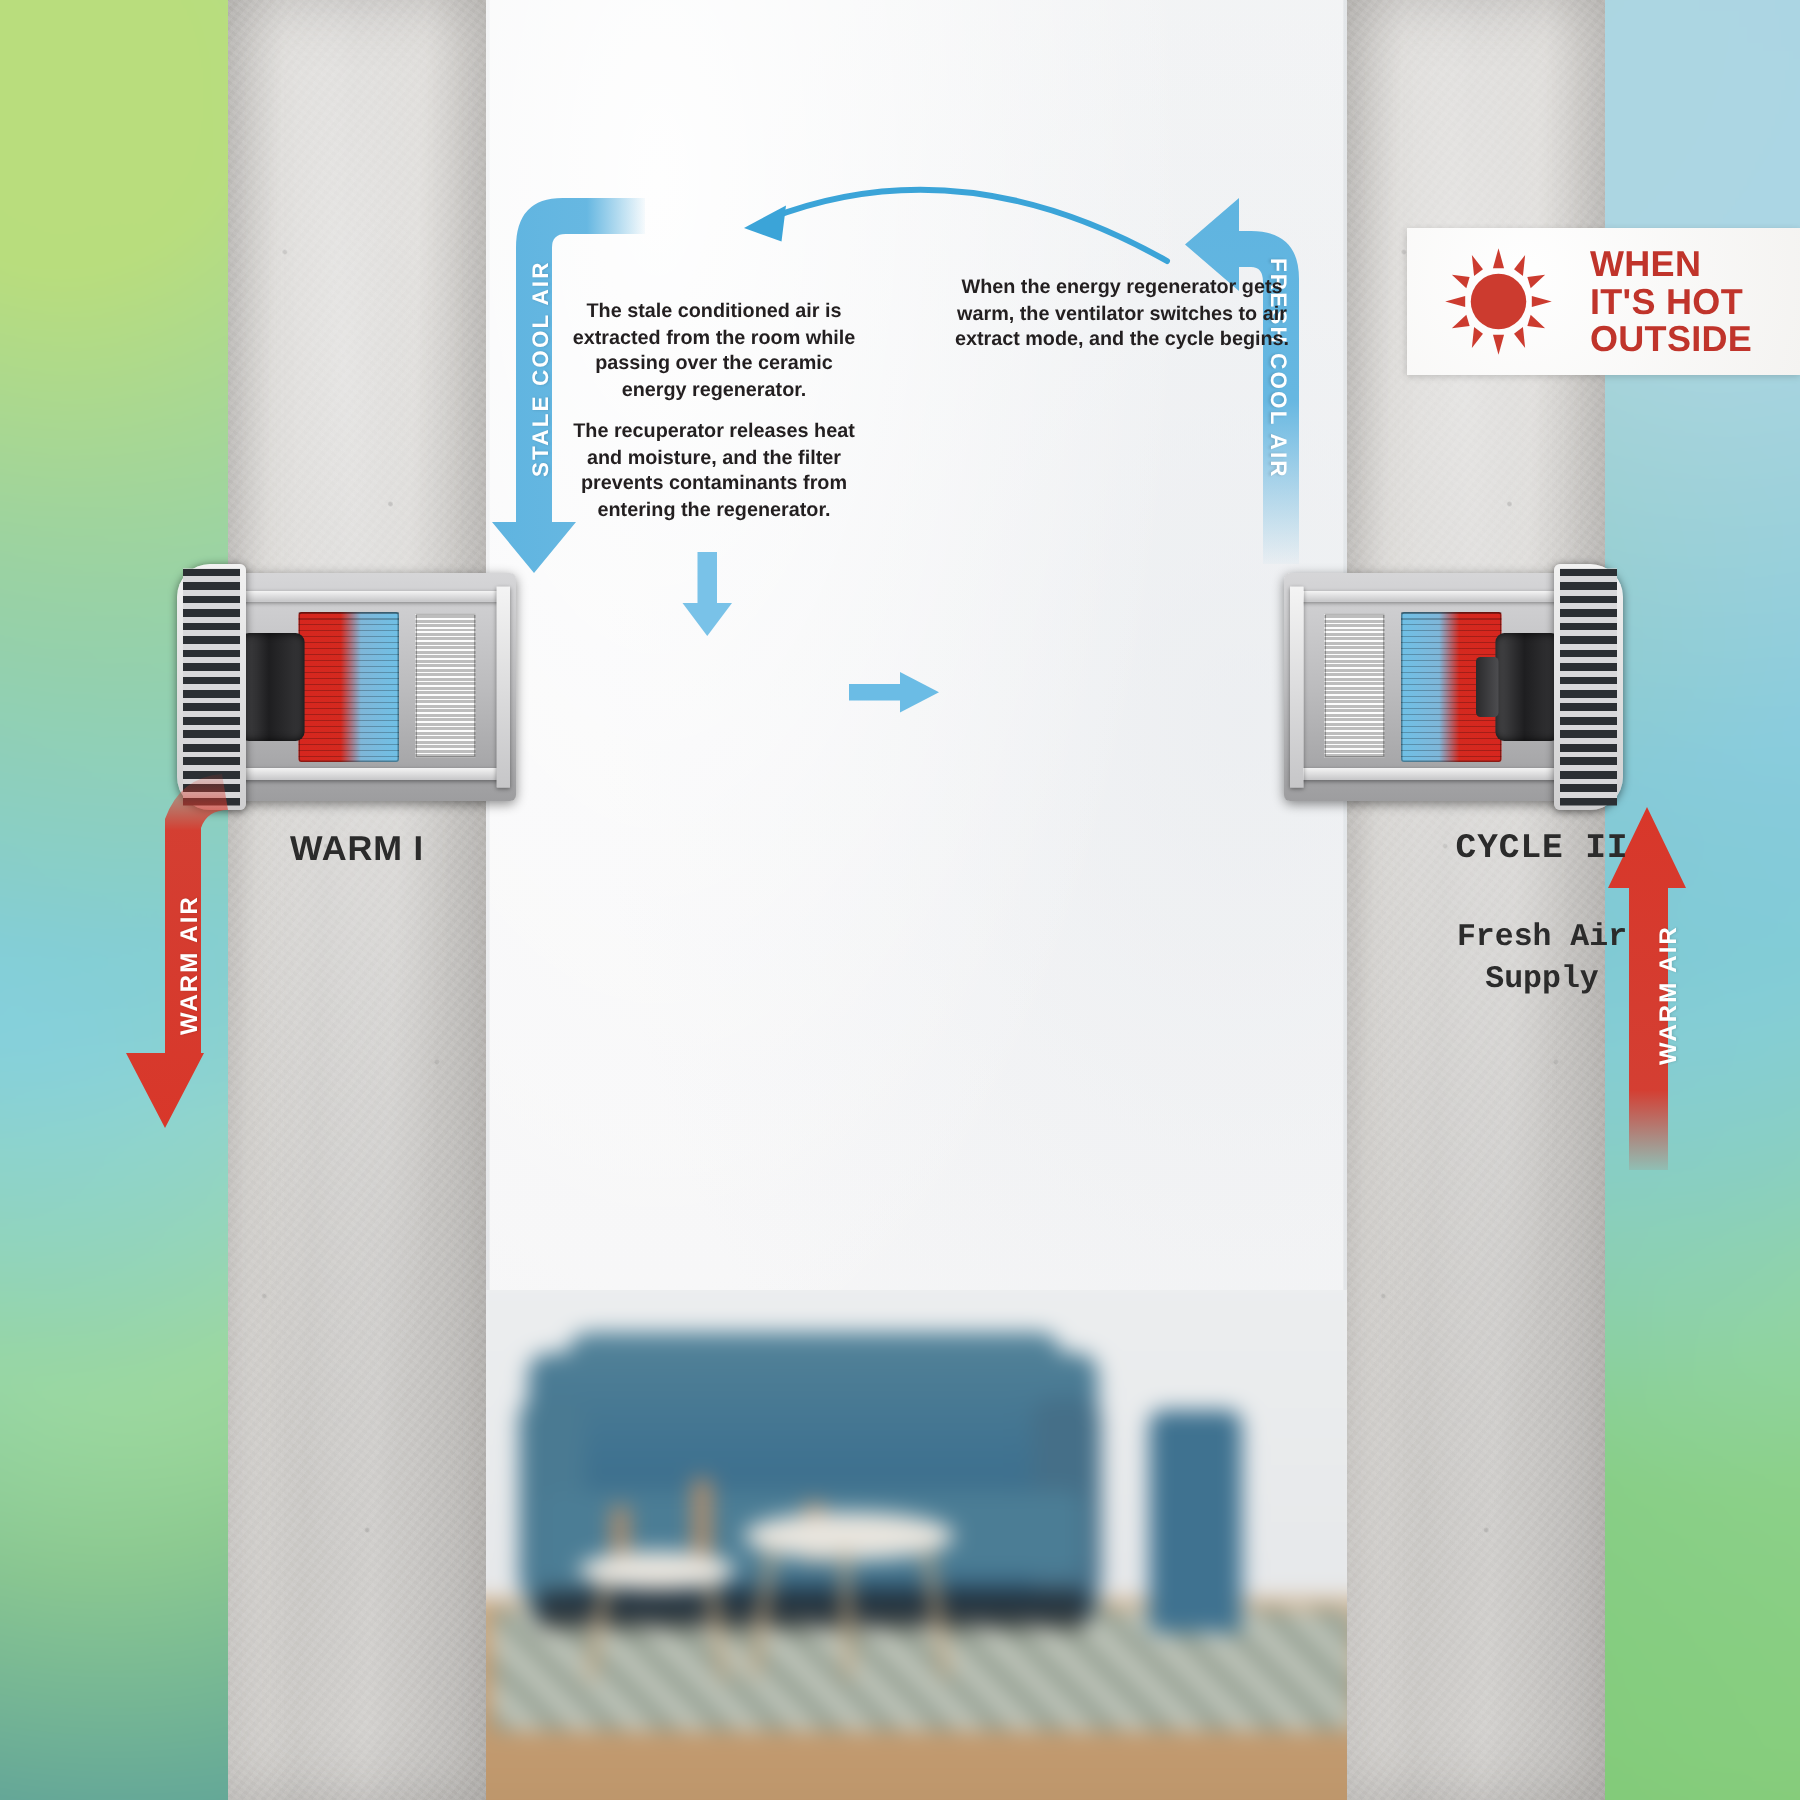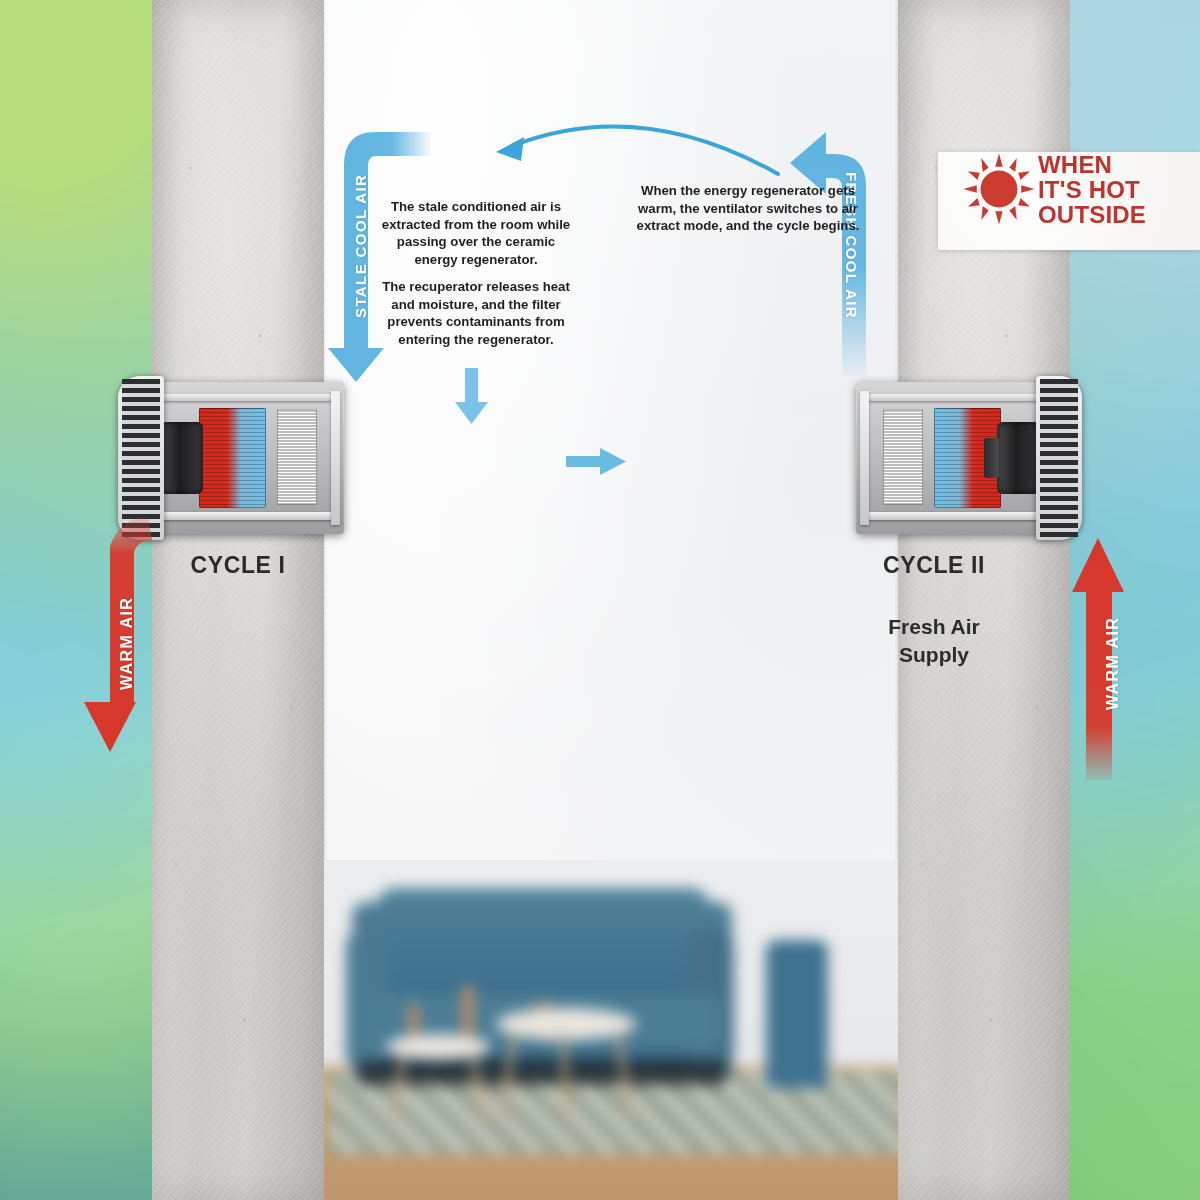--- a/index.html
+++ b/index.html
@@ -186,21 +186,21 @@
     letter-spacing:-.3px;
   }
   .headline u{ text-decoration:underline; text-underline-offset:4px; text-decoration-thickness:3px; }
 
   
   .badge{
     position:absolute; left:938px; top:152px; width:262px; height:98px;
     background:
       radial-gradient(circle at 30% 30%, rgba(255,255,255,.95), rgba(244,243,241,.9)),
       #f4f3f1;
-    display:flex; align-items:flex-start; gap:2px; padding-left:24px;
+    display:flex; align-items:center; gap:24px; padding-left:24px;
     box-shadow:0 1px 5px rgba(0,0,0,.18);
   }
   .badge-text{
     color:#c0342b; font-weight:700; font-size:24px; line-height:25px; letter-spacing:.2px;
   }
 </style>
 </head>
 <body>
 
 <div id="stage">
@@ -337,24 +337,24 @@
   <div class="para" style="left:378px; top:198px; width:196px;">The stale conditioned air is extracted from the room while passing over the ceramic energy regenerator.</div>
 
   <div class="para" style="left:372px; top:278px; width:208px;">The recuperator releases heat and moisture, and the filter prevents contaminants from entering the regenerator.</div>
 
 
   <div class="para" style="left:636px; top:182px; width:224px;">When the energy regenerator gets warm, the ventilator switches to air extract mode, and the cycle begins.</div>
 
 
 
   <div class="cyclelabel" style="left:152px; top:552px;">
-    <div class="ct">CYCLE I</div>
-  </div>
-
-  <div class="cyclelabel" style="left:848px; top:552px;">
+    <div class="ct">WARM I</div>
+  </div>
+
+  <div class="cyclelabel" style="left:942px; top:552px;font-family:Liberation Mono, monospace;">
     <div class="ct">CYCLE II</div>
     <div class="cs">
       <span>Fresh Air</span><br>
       <span>Supply</span>
     </div>
   </div>
 
 
   <div class="badge">
     <svg width="74" height="74" viewBox="0 0 100 100">

